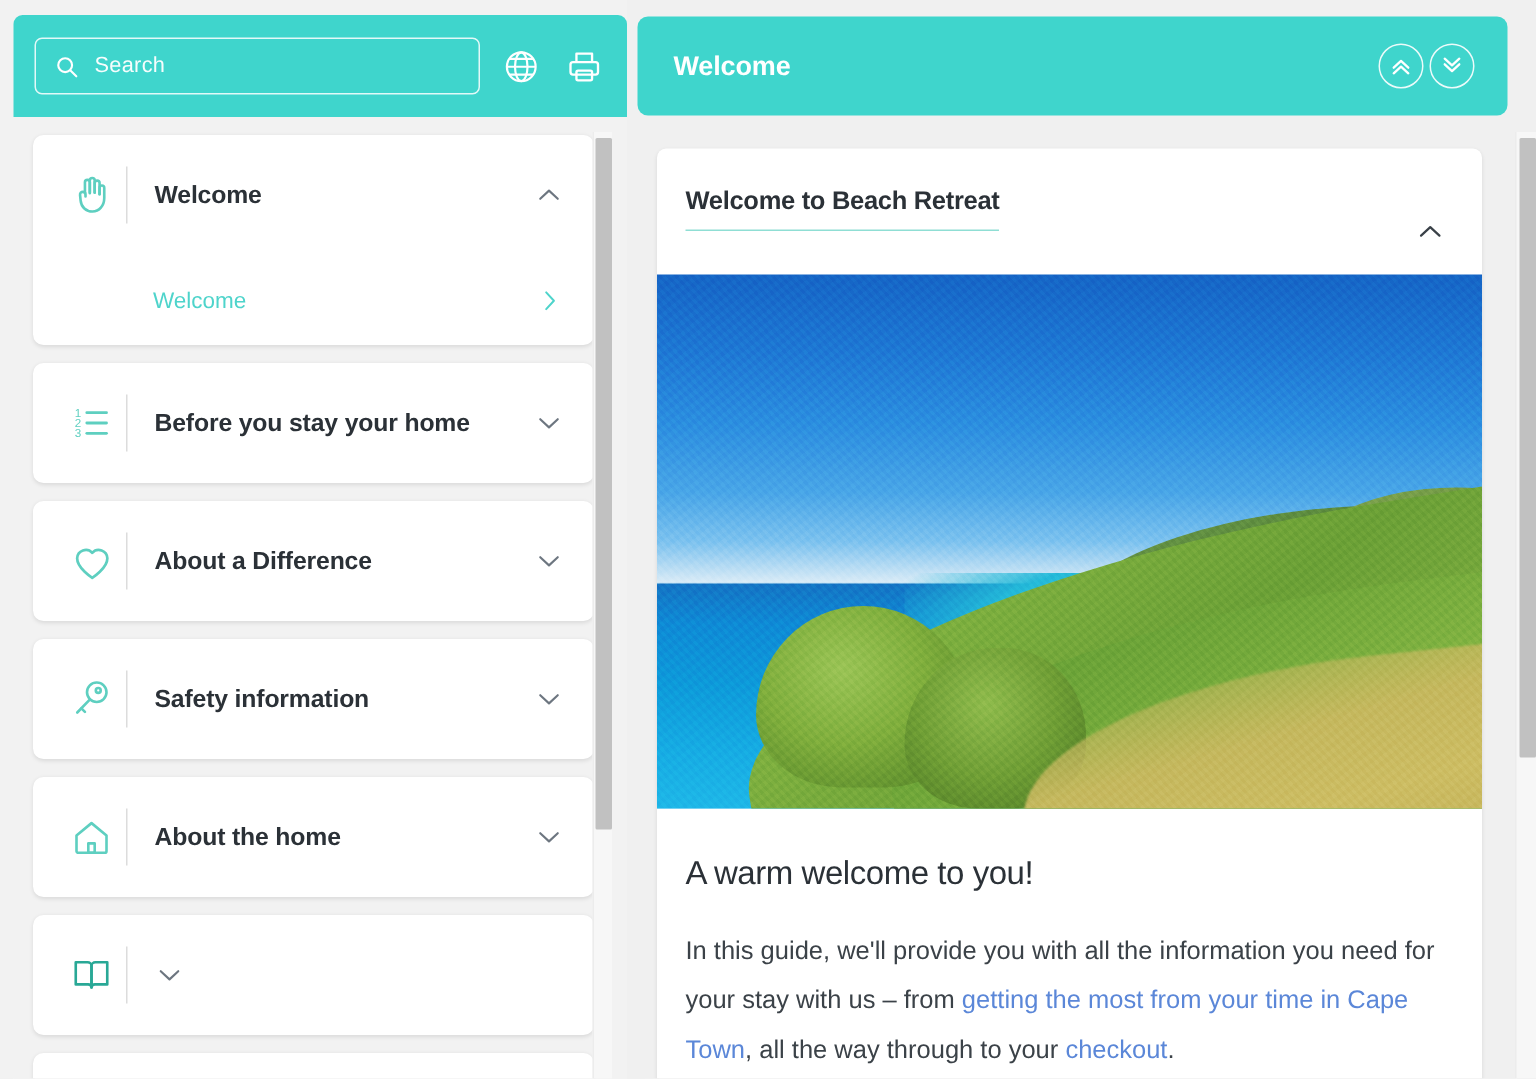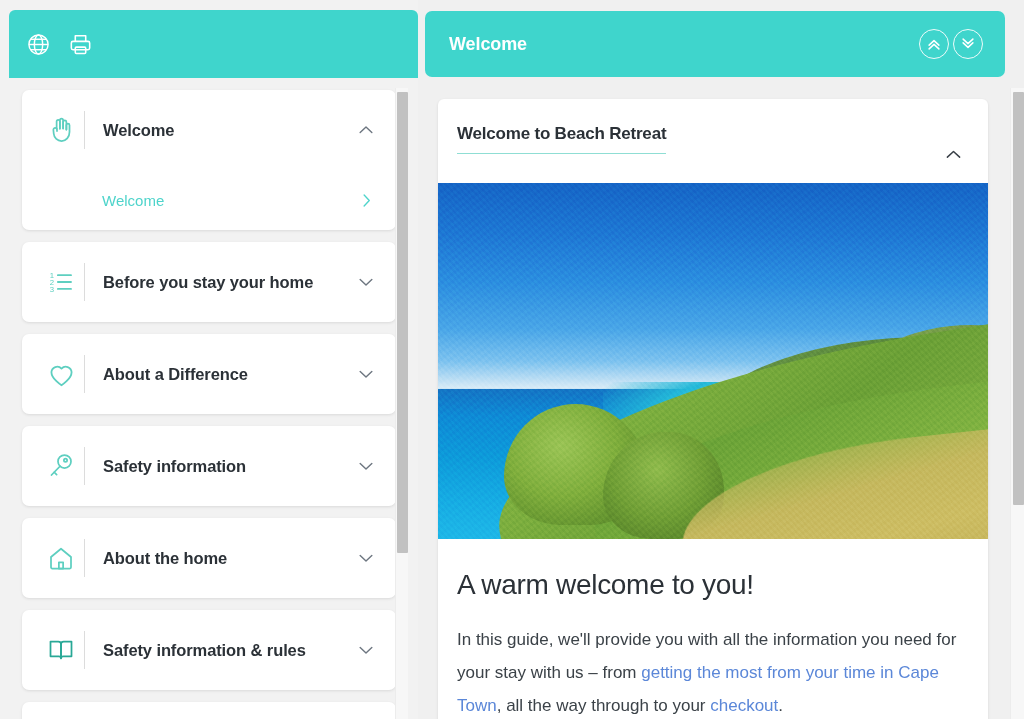--- a/index.html
+++ b/index.html
@@ -343,21 +343,21 @@
     background-image:
       repeating-linear-gradient(48deg, rgba(255,255,255,0.035) 0 2px, rgba(0,0,0,0.03) 2px 4px),
       repeating-linear-gradient(-38deg, rgba(255,255,255,0.025) 0 3px, rgba(0,0,0,0.025) 3px 6px);
     mix-blend-mode: overlay;
   }
 
   .article-body {
     padding: 30px 26px 26px 19px;
   }
   .article-h1 {
-    font-size: 28px;
+    font-size: 22px;
     font-weight: normal;
     color: #2b3137;
     margin-bottom: 22px;
     letter-spacing: -0.3px;
   }
   .article-p {
     font-size: 17px;
     line-height: 1.95;
     color: #3b4248;
   }
@@ -393,20 +393,29 @@
   }
 </style>
 </head>
 <body>
 
 <div class="app">
 
   <div class="left-panel">
 
     <div class="search-bar">
+      <div class="search-box">
+        <span style="display:flex;">
+          <svg width="17" height="17" viewBox="0 0 24 24" fill="none" stroke="#ffffff" stroke-width="2" stroke-linecap="round">
+            <circle cx="10.5" cy="10.5" r="6.5"></circle>
+            <line x1="15.5" y1="15.5" x2="21" y2="21"></line>
+          </svg>
+        </span>
+        <input class="search-input" type="text" placeholder="Search" style="">
+      </div>
 
       <div class="hdr-icon-btn">
         <svg width="25" height="25" viewBox="0 0 24 24" fill="none" stroke="#ffffff" stroke-width="1.4">
           <circle cx="12" cy="12" r="9.2"></circle>
           <ellipse cx="12" cy="12" rx="4" ry="9.2"></ellipse>
           <line x1="2.8" y1="12" x2="21.2" y2="12"></line>
           <line x1="4.2" y1="7" x2="19.8" y2="7"></line>
           <line x1="4.2" y1="17" x2="19.8" y2="17"></line>
         </svg>
       </div>
@@ -530,21 +539,20 @@
 
         <div class="nav-card">
           <div class="nav-head">
             <span class="nav-icon">
               <svg width="30" height="30" viewBox="0 0 24 24" fill="none" stroke="#29a896" stroke-width="1.4" stroke-linecap="round" stroke-linejoin="round">
                 <path d="M3.6 5.2h6.3c1.2 0 2.1.9 2.1 2v11.4c0-.9-.8-1.6-1.8-1.6H3.6z"></path>
                 <path d="M20.4 5.2h-6.3c-1.2 0-2.1.9-2.1 2v11.4c0-.9.8-1.6 1.8-1.6h6.6z"></path>
               </svg>
             </span>
             <span class="nav-sep"></span>
-            <span class="nav-label">Safety information &amp; rules</span>
             <span class="nav-chevron">
               <svg width="20" height="20" viewBox="0 0 24 24" fill="none" stroke="#6d7680" stroke-width="1.7" stroke-linecap="round" stroke-linejoin="round">
                 <polyline points="5 9 12 15.5 19 9"></polyline>
               </svg>
             </span>
           </div>
         </div>
 
         <div class="nav-card">
           <div class="nav-head">

